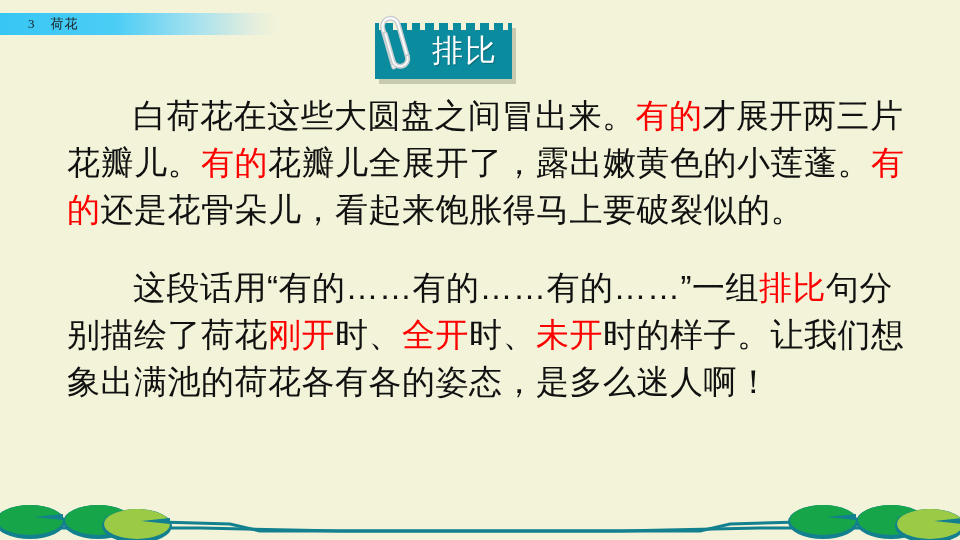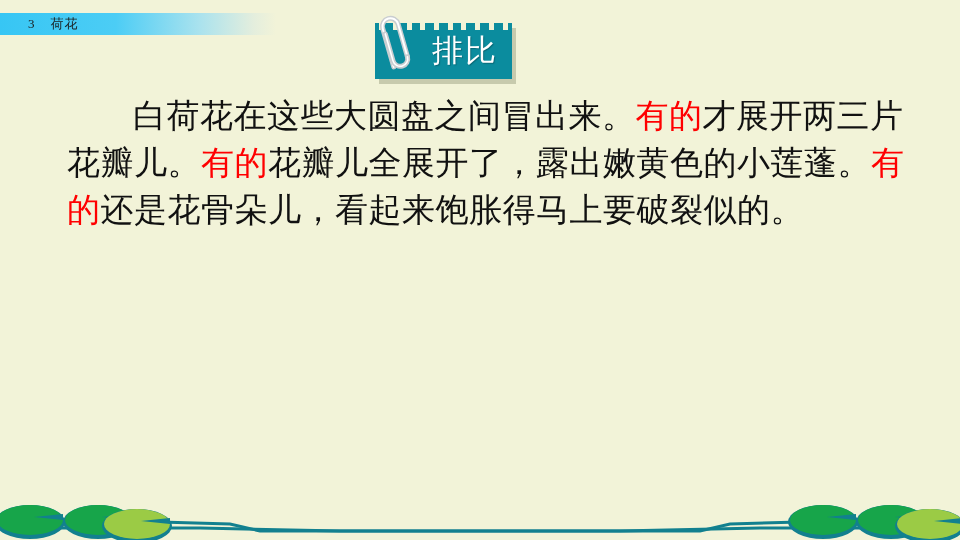--- a/index.html
+++ b/index.html
@@ -177,20 +177,21 @@
       <path d="M20 56 L20 16 A8 8 0 0 1 36 16 L36 50" fill="none" stroke="#c9cdd0" stroke-width="5" stroke-linecap="round"></path>
       <path d="M20 56 L20 16 A8 8 0 0 1 36 16 L36 50" fill="none" stroke="#ffffff" stroke-width="2" stroke-linecap="round"></path>
       <path d="M36 50 A7.5 7.5 0 0 1 21 50 L21 22" fill="none" stroke="#c9cdd0" stroke-width="5" stroke-linecap="round"></path>
       <path d="M36 50 A7.5 7.5 0 0 1 21 50 L21 22" fill="none" stroke="#ffffff" stroke-width="1.6" stroke-linecap="round"></path>
     </g>
   </svg>
 </div>
 
 <div id="content">
   <div class="para" id="para-1"><span class="indent"></span><span>白荷花在这些大圆盘之间冒出来。</span><span class="hl">有的</span><span>才展开两三片花瓣儿。</span><span class="hl">有的</span><span>花瓣儿全展开了，露出嫩黄色的小莲蓬。</span><span class="hl">有的</span><span>还是花骨朵儿，看起来饱胀得马上要破裂似的。</span></div>
+  <div class="para" id="para-2"><span class="indent"></span><span>这段话用“有的……有的……有的……”一组</span><span class="hl">排比</span><span>句分别描绘了荷花</span><span class="hl">刚开</span><span>时、</span><span class="hl">全开</span><span>时、</span><span class="hl">未开</span><span>时的样子。让我们想象出满池的荷花各有各的姿态，是多么迷人啊！</span></div>
 </div>
 
 <svg id="bottom-decor" viewBox="0 0 960 56" preserveAspectRatio="none">
 
   <path d="M0 44 L200 44 L340 47 L700 47 L730 40 L800 38 L860 36" fill="none" stroke="#12808F" stroke-width="3"></path>
   <path d="M960 44 L760 44 L620 47 L260 47 L230 40 L160 38 L100 36" fill="none" stroke="#12808F" stroke-width="3"></path>
 
   <g>
     <ellipse cx="30" cy="38" rx="35" ry="17" fill="#12808F"></ellipse>
     <ellipse cx="30" cy="36" rx="33" ry="15" fill="#17A54A"></ellipse>

